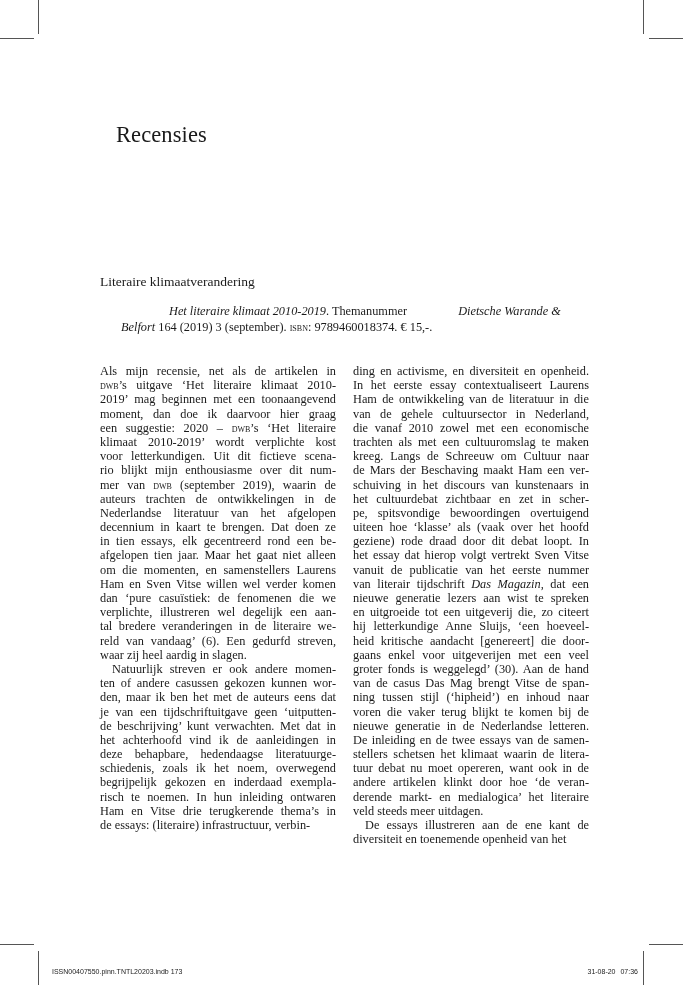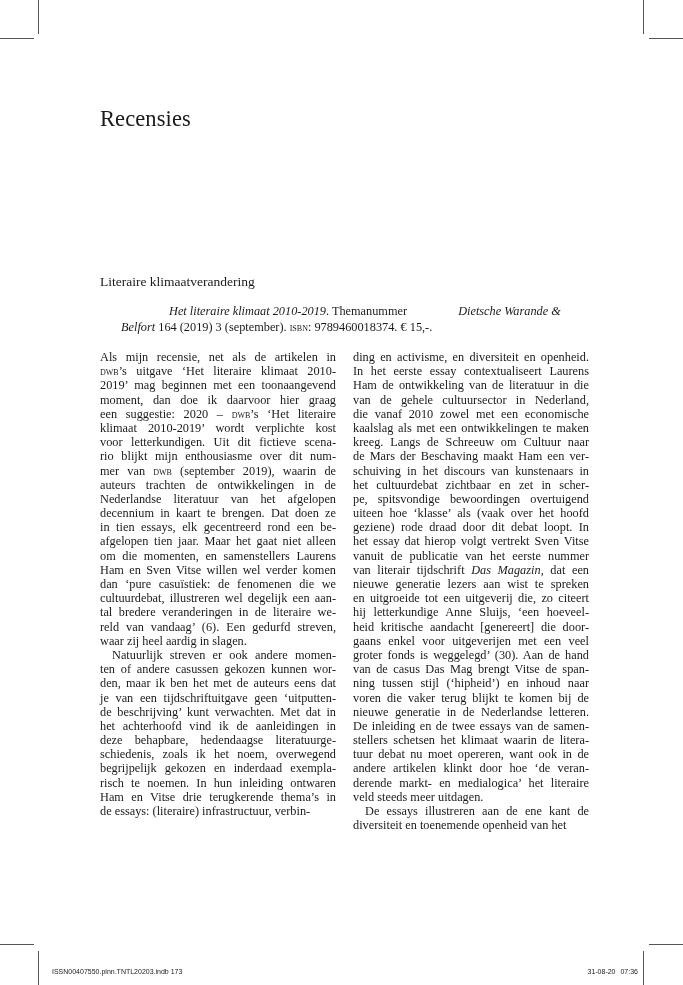--- a/index.html
+++ b/index.html
@@ -1,26 +1,26 @@
 <!DOCTYPE html>
 <html><head>
 <meta charset="utf-8">
 <style>
   html, body { margin: 0; padding: 0; background: #ffffff; }
   body { width: 683px; height: 985px; position: relative; overflow: hidden;
          font-family: "Liberation Serif", "DejaVu Serif", serif; color: #1a1a1a; }
   .crop { position: absolute; background: #555; }
   .crop.v { width: 1px; height: 34px; }
   .crop.h { height: 1px; width: 34px; }
-  .section-title { position: absolute; left: 100px; top: 106px; font-size: 22.5px; font-weight: normal; margin: 0; letter-spacing: 0.1px; }
+  .section-title { position: absolute; left: 100px; top: 106px; font-size: 22.5px; font-weight: normal; margin: 16px; letter-spacing: 0.1px; }
   .review-title { position: absolute; left: 100px; top: 274px; font-size: 13.5px; font-weight: normal; margin: 0; }
   .citation { position: absolute; left: 121px; top: 303px; width: 470px; font-size: 12.3px; line-height: 16px; margin: 0; }
   .citation i { font-style: italic; margin-left: 48px; }
   .sc { font-variant: small-caps; text-transform: lowercase; font-size: 0.95em; }
-  .col { position: absolute; top: 350px; width: 236px; font-size: 12.3px; line-height: 14.2px; text-align: justify; }
+  .col { position: absolute; top: 364px; width: 236px; font-size: 12.3px; line-height: 14.2px; text-align: justify; }
   .col.left { left: 100px; }
   .col.right { left: 353px; }
   .col .line { display: block; text-align: justify; text-align-last: justify; white-space: nowrap; height: 14.2px; overflow: visible; }
   .col .line.last { text-align-last: left; }
   .col .line.first-indent { padding-left: 12px; }
   .footer-file { position: absolute; left: 52px; top: 968px; font-family: "Liberation Sans", "DejaVu Sans", sans-serif; font-size: 7px; color: #222; }
   .footer-date { position: absolute; right: 45px; top: 968px; font-family: "Liberation Sans", "DejaVu Sans", sans-serif; font-size: 7px; color: #222; word-spacing: 3px; }
 </style>
 </head>
 <body>
@@ -51,21 +51,21 @@
     <span class="line">rio blijkt mijn enthousiasme over dit num-</span>
     <span class="line">mer van <span class="sc">DWB</span> (september 2019), waarin de</span>
     <span class="line">auteurs trachten de ontwikkelingen in de</span>
     <span class="line">Nederlandse literatuur van het afgelopen</span>
     <span class="line">decennium in kaart te brengen. Dat doen ze</span>
     <span class="line">in tien essays, elk gecentreerd rond een be-</span>
     <span class="line">afgelopen tien jaar. Maar het gaat niet alleen</span>
     <span class="line">om die momenten, en samenstellers Laurens</span>
     <span class="line">Ham en Sven Vitse willen wel verder komen</span>
     <span class="line">dan ‘pure casuïstiek: de fenomenen die we</span>
-    <span class="line">cultuurdebat, illustreren wel degelijk een aan-</span>
+    <span class="line">verplichte, illustreren wel degelijk een aan-</span>
     <span class="line">tal bredere veranderingen in de literaire we-</span>
     <span class="line">reld van vandaag’ (6). Een gedurfd streven,</span>
     <span class="line last">waar zij heel aardig in slagen.</span>
     <span class="line first-indent">Natuurlijk streven er ook andere momen-</span>
     <span class="line">ten of andere casussen gekozen kunnen wor-</span>
     <span class="line">den, maar ik ben het met de auteurs eens dat</span>
     <span class="line">je van een tijdschriftuitgave geen ‘uitputten-</span>
     <span class="line">de beschrijving’ kunt verwachten. Met dat in</span>
     <span class="line">het achterhoofd vind ik de aanleidingen in</span>
     <span class="line">deze behapbare, hedendaagse literatuurge-</span>
@@ -74,21 +74,21 @@
     <span class="line">risch te noemen. In hun inleiding ontwaren</span>
     <span class="line">Ham en Vitse drie terugkerende thema’s in</span>
     <span class="line last">de essays: (literaire) infrastructuur, verbin-</span>
   </div>
 <div class="col right" id="col-right">
     <span class="line">ding en activisme, en diversiteit en openheid.</span>
     <span class="line">In het eerste essay contextualiseert Laurens</span>
     <span class="line">Ham de ontwikkeling van de literatuur in die</span>
     <span class="line">van de gehele cultuursector in Nederland,</span>
     <span class="line">die vanaf 2010 zowel met een economische</span>
-    <span class="line">kaalslag als met een ontwikkelingen te maken</span>
+    <span class="line">trachten als met een cultuuromslag te maken</span>
     <span class="line">kreeg. Langs de Schreeuw om Cultuur naar</span>
     <span class="line">de Mars der Beschaving maakt Ham een ver-</span>
     <span class="line">schuiving in het discours van kunstenaars in</span>
     <span class="line">het cultuurdebat zichtbaar en zet in scher-</span>
     <span class="line">pe, spitsvondige bewoordingen overtuigend</span>
     <span class="line">uiteen hoe ‘klasse’ als (vaak over het hoofd</span>
     <span class="line">geziene) rode draad door dit debat loopt. In</span>
     <span class="line">het essay dat hierop volgt vertrekt Sven Vitse</span>
     <span class="line">vanuit de publicatie van het eerste nummer</span>
     <span class="line">van literair tijdschrift <i>Das Magazin</i>, dat een</span>

